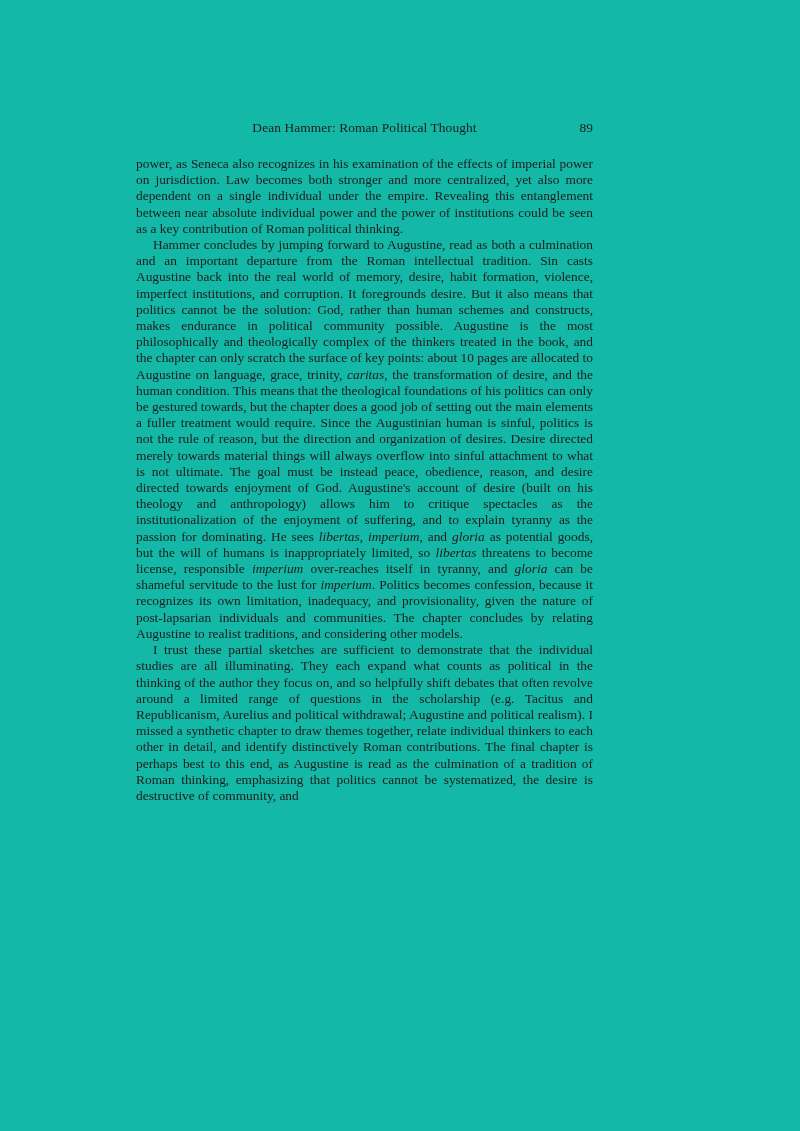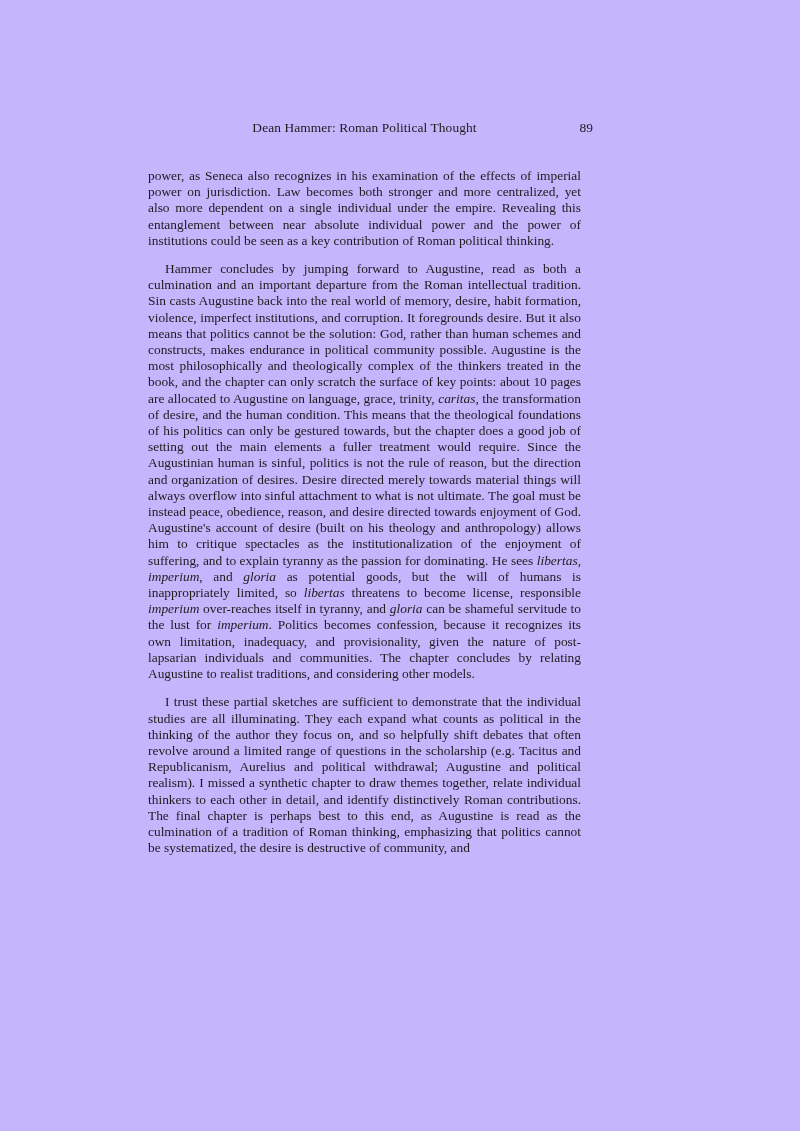--- a/index.html
+++ b/index.html
@@ -4,21 +4,21 @@
 <style>
   html, body {
     margin: 0;
     padding: 0;
     background: #ffffff;
   }
   .page {
     position: relative;
     width: 800px;
     height: 1131px;
-    background: #c4b5fd;
+    background: #14b8a6;
     font-family: "Liberation Serif", "DejaVu Serif", serif;
     color: #1c1c1c;
     overflow: hidden;
   }
   .running-header {
     position: absolute;
     left: 136px;
     top: 120px;
     width: 457px;
     font-size: 13.4px;
@@ -39,21 +39,21 @@
     position: absolute;
     left: 136px;
     top: 156px;
     width: 457px;
     font-size: 13.4px;
     line-height: 16.2px;
     text-align: justify;
     text-justify: inter-word;
   }
   .body-text p {
-    margin: 12px;
+    margin: 0;
     padding: 0;
   }
   .body-text p.indent {
     text-indent: 17px;
   }
   .body-text em {
   }
 </style>
 </head>
 <body>

